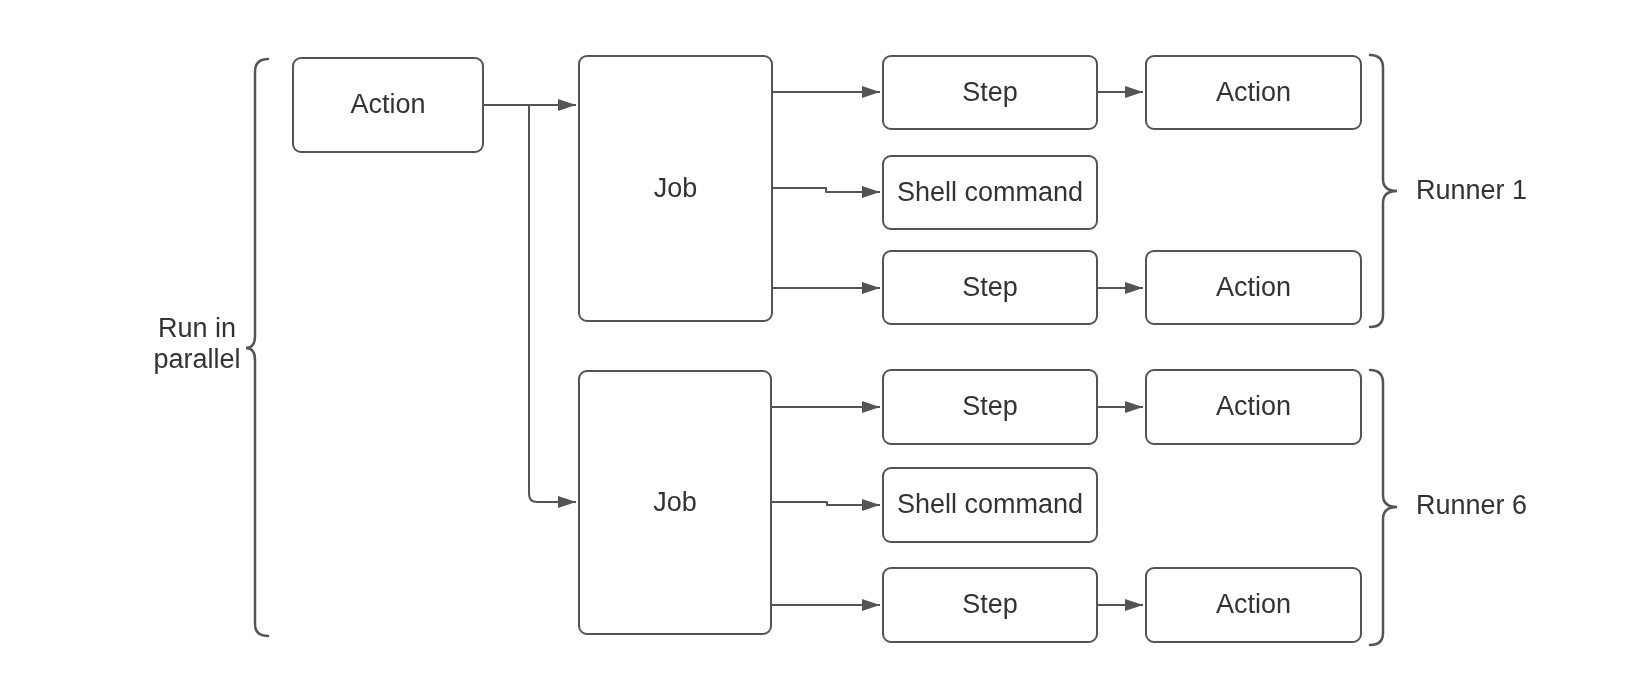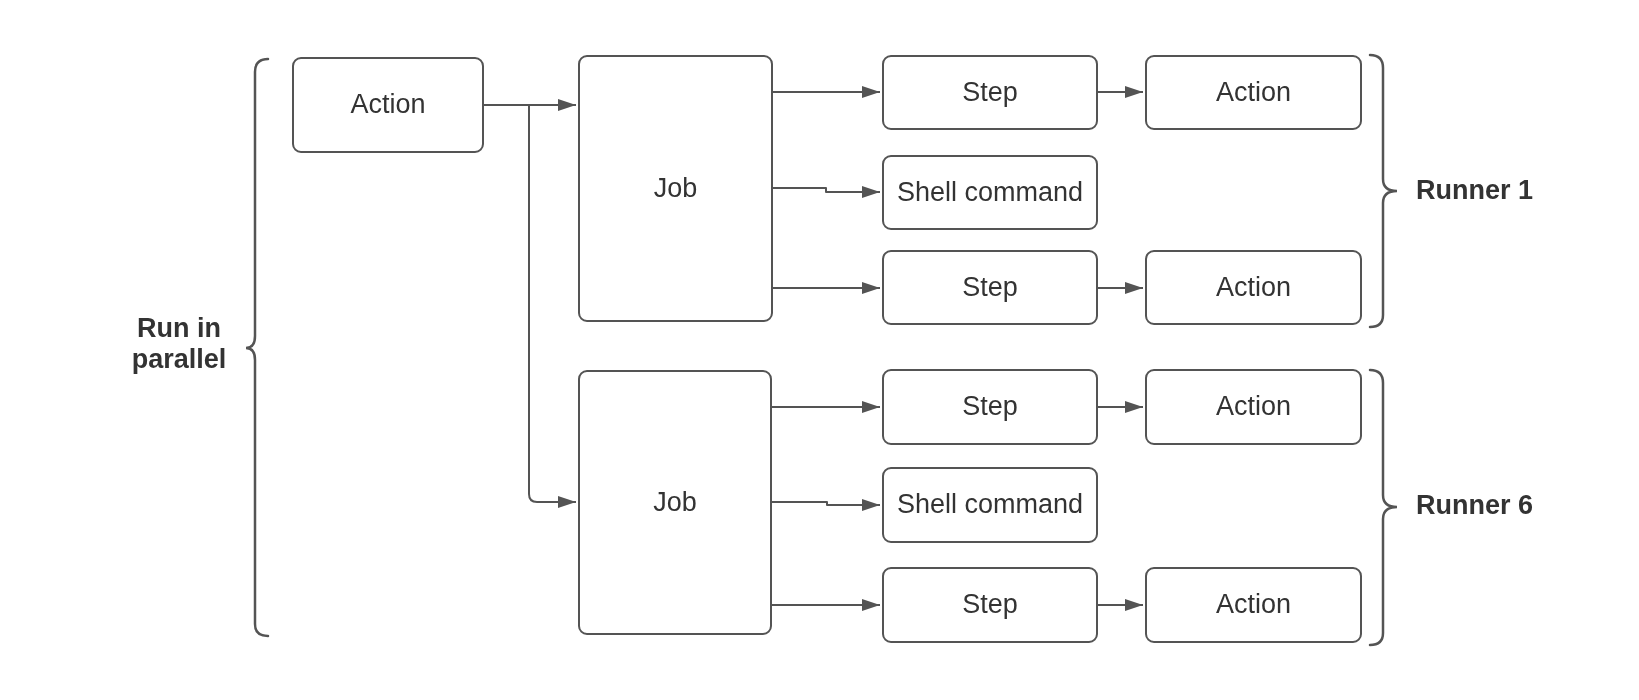--- a/index.html
+++ b/index.html
@@ -35,21 +35,20 @@
     font-size: 27px;
     color: #333333;
     white-space: pre-line;
     line-height: 31px;
   }
   .annotation.centered { text-align: center; }
   .annotation.vcenter {
     display: flex;
     align-items: center;
     white-space: nowrap;
-    font-weight: bold;
   }
   path.edge {
     fill: none;
     stroke: #545454;
     stroke-width: 2;
     stroke-linejoin: round;
   }
   path.brace {
     fill: none;
     stroke: #545454;
@@ -83,21 +82,21 @@
     <path class="edge" marker-end="url(#arrow)" d="M 772,407 L 880,407"></path>
     <path class="edge" marker-end="url(#arrow)" d="M 772,502 L 827,502 L 827,505 L 880,505"></path>
     <path class="edge" marker-end="url(#arrow)" d="M 772,605 L 880,605"></path>
 
     <path class="edge" marker-end="url(#arrow)" d="M 1098,92 L 1143,92"></path>
     <path class="edge" marker-end="url(#arrow)" d="M 1098,288 L 1143,288"></path>
     <path class="edge" marker-end="url(#arrow)" d="M 1098,407 L 1143,407"></path>
     <path class="edge" marker-end="url(#arrow)" d="M 1098,605 L 1143,605"></path>
   </svg>
 
-  <div class="annotation centered" style="left:97px; top:313px; width:164px;font-weight:bold;">Run in
+  <div class="annotation centered" style="left:115px; top:313px; width:164px;">Run in
 parallel</div>
   <div class="annotation vcenter" style="left:1416px; top:174px; height:32px;">Runner 1</div>
   <div class="annotation vcenter" style="left:1416px; top:489px; height:32px;">Runner 6</div>
 
   <div class="node" style="left:292px; top:57px; width:192px; height:96px;">Action</div>
 
   <div class="node" style="left:578px; top:55px; width:195px; height:267px;">Job</div>
   <div class="node" style="left:578px; top:370px; width:194px; height:265px;">Job</div>
 
   <div class="node" style="left:882px; top:55px; width:216px; height:75px;">Step</div>

